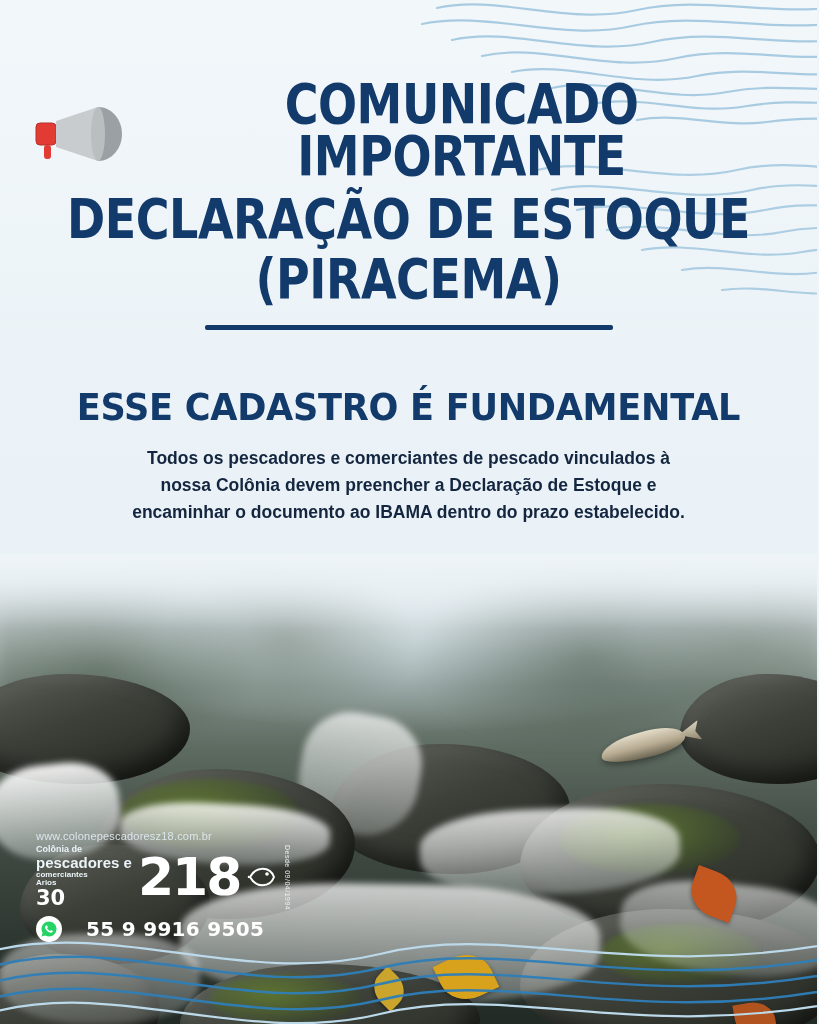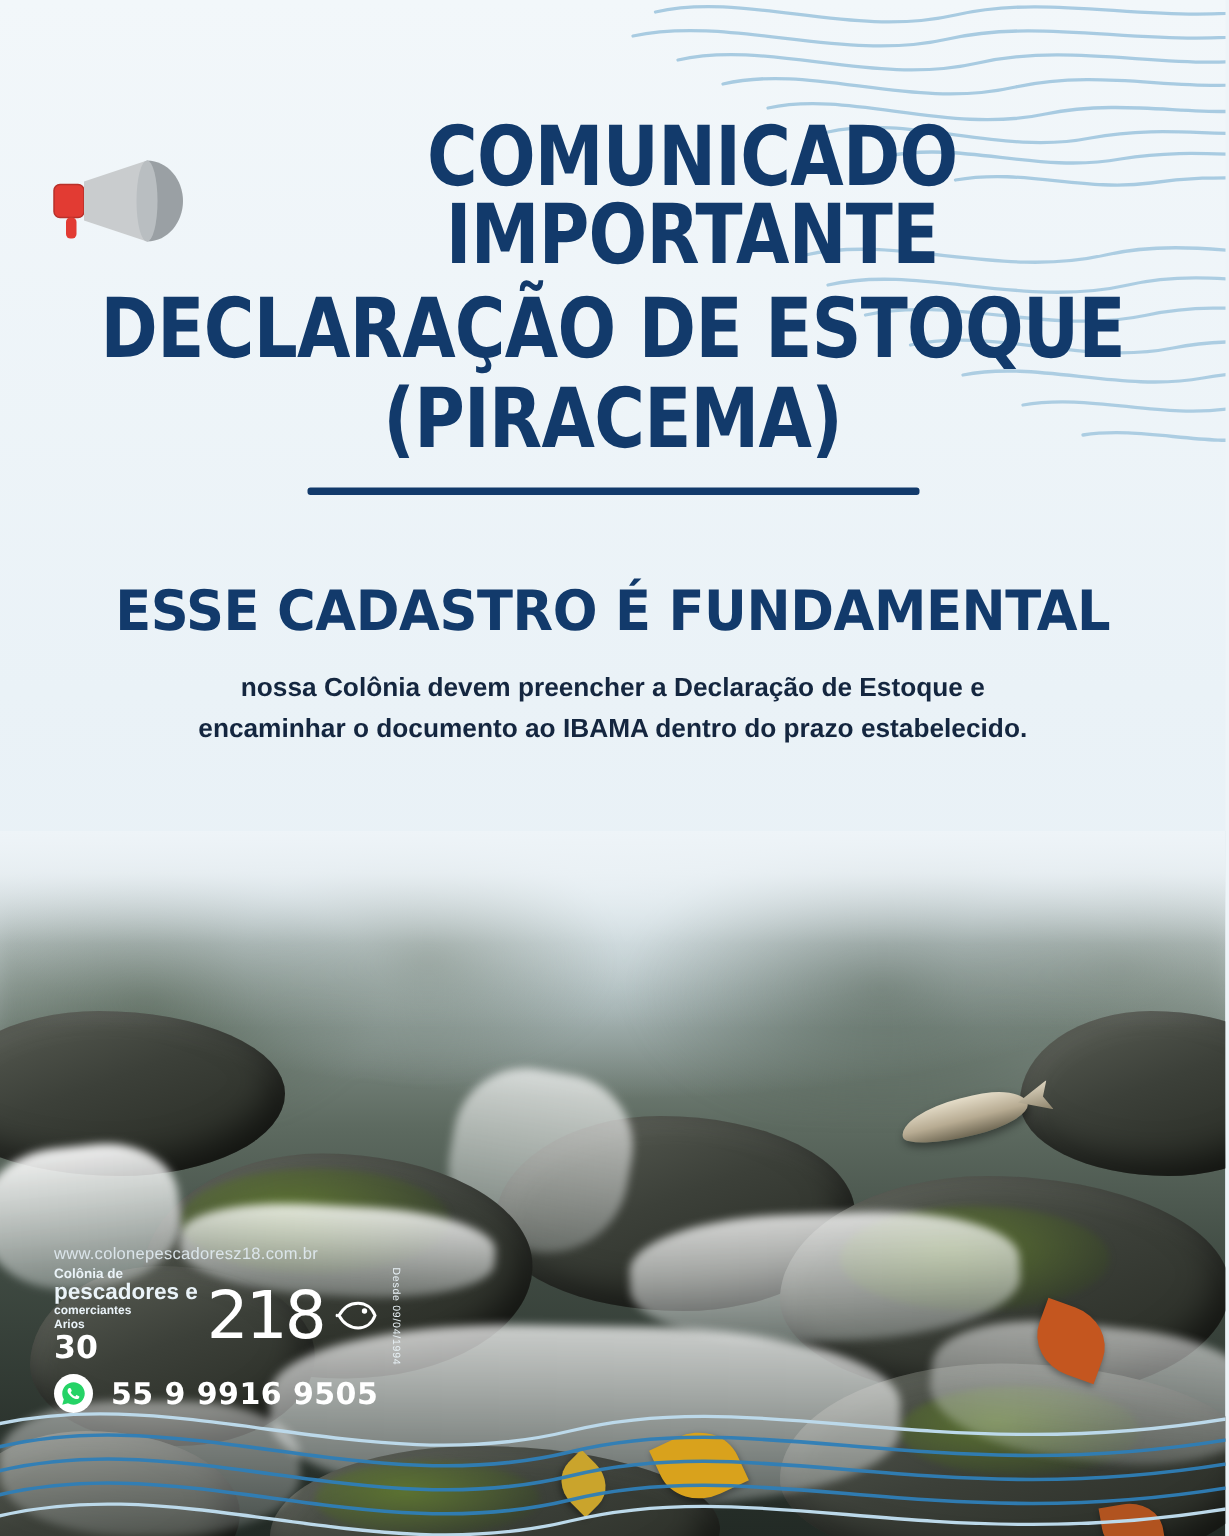--- a/index.html
+++ b/index.html
@@ -219,35 +219,35 @@
   .logo-30 {
     display: inline-block;
     font-family: "DejaVu Sans", sans-serif;
     font-weight: 900; font-size: 21px;
     color: #fff;
     line-height: 1;
     margin-top: 1px;
   }
   .logo-218 {
     font-family: "DejaVu Sans", sans-serif;
-    font-weight: 400;
-    font-size: 44px;
+    font-weight: 700;
+    font-size: 52px;
     line-height: .85;
     color: #fff;
     letter-spacing: -2px;
   }
   .logo-right-text {
     writing-mode: vertical-rl;
     font-size: 7px;
     color: #e8f1f6;
     letter-spacing: .5px;
     margin-left: 2px;
   }
   .phone-row {
-    display: flex; align-items: center; gap: 12px;
+    display: flex; align-items: center; gap: 24px;
     margin-top: 6px;
   }
   .wa {
     width: 26px; height: 26px; border-radius: 50%;
     background: #fff;
     display: flex; align-items: center; justify-content: center;
     flex: 0 0 auto;
   }
   .phone-num {
     font-family: "DejaVu Sans", sans-serif;
@@ -300,20 +300,21 @@
       <div class="title l1">COMUNICADO IMPORTANTE</div>
     </div>
     <div class="title l2">DECLARAÇÃO DE ESTOQUE</div>
     <div class="title l3">(PIRACEMA)</div>
 
     <div class="divider"></div>
 
     <div class="subtitle">ESSE CADASTRO É FUNDAMENTAL</div>
 
     <div class="body-copy">
+      <p>Todos os pescadores e comerciantes de pescado vinculados à</p>
       <p>nossa Colônia devem preencher a Declaração de Estoque e</p>
       <p>encaminhar o documento ao IBAMA dentro do prazo estabelecido.</p>
     </div>
   </div>
 
   <div class="photo">
     <div class="river"></div>
     <div class="mist"></div>
 
     <div class="rock r9"></div>

